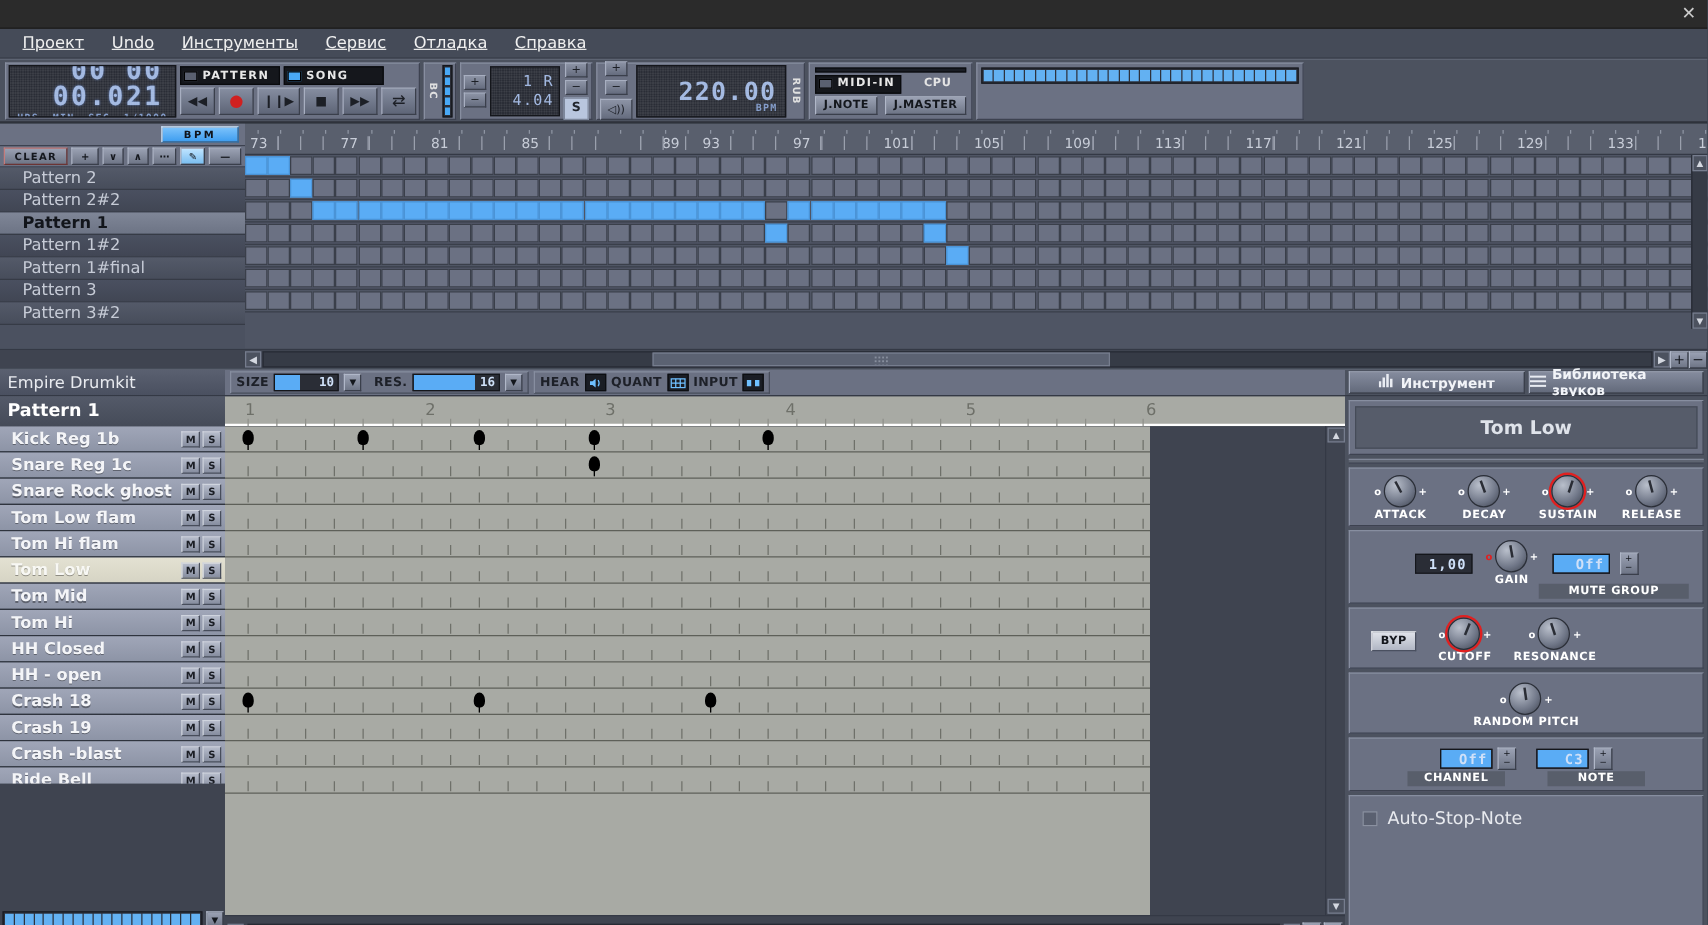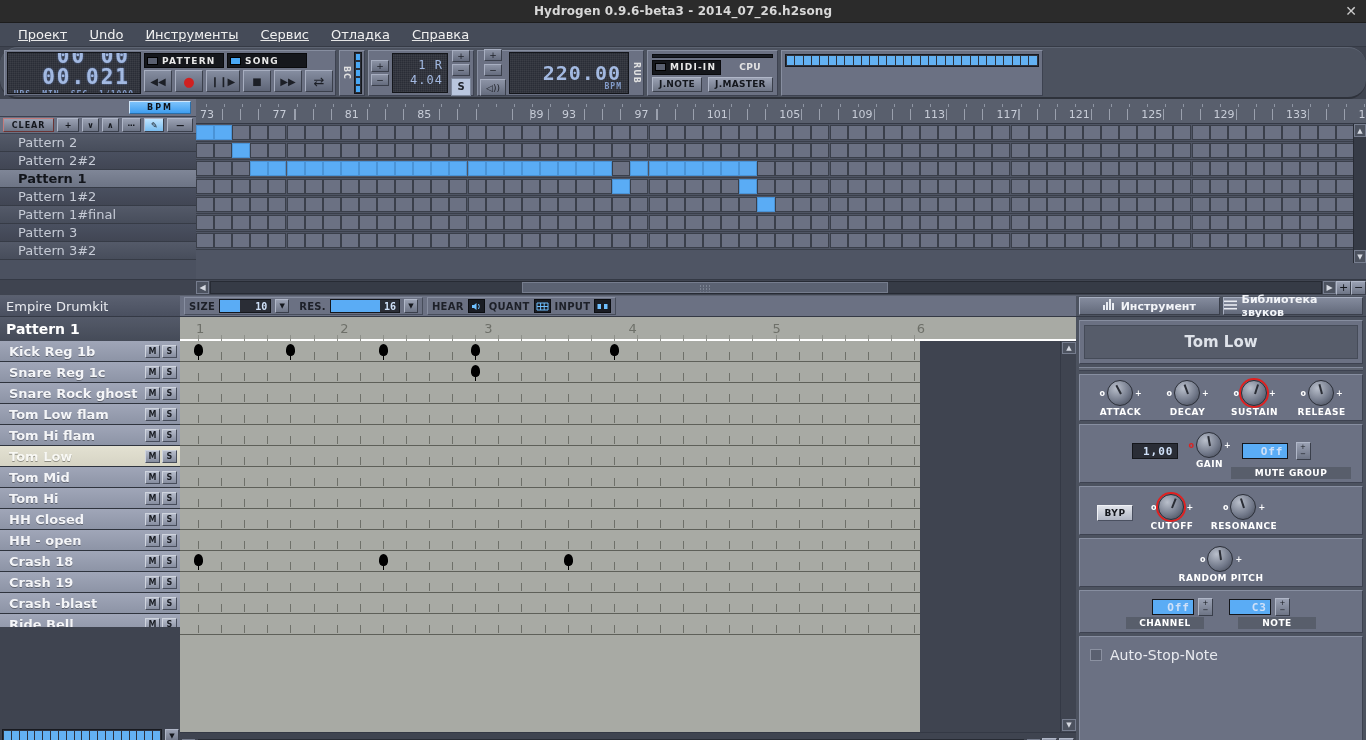--- a/index.html
+++ b/index.html
@@ -35,21 +35,20 @@
   #menubar .mi {
     padding:3px 10px; font-size:13px; color:#f0f0f0; cursor:pointer; white-space:nowrap;
   }
 
   
   #toppanel {
     height:52px; background:#4c525f;
     border-top:1px solid #5d6472; border-bottom:2px solid #2e323b;
     display:flex; align-items:center; padding:2px 4px; gap:3px;
     position:relative;
-    border-radius:18px;
   }
   .grp {
     background:#6b7183; border:1px solid #878ea0;
     border-right-color:#3d4250; border-bottom-color:#3d4250;
     height:46px; display:flex; align-items:center; padding:2px; gap:3px;
   }
   .lcd {
     background:#2a2d36; border:1px solid #14161b;
     color:#b7c8e8; font-family:"DejaVu Sans Mono","Liberation Mono",monospace;
     position:relative; overflow:hidden;
@@ -286,21 +285,20 @@
      border:1px solid #f0f2f6;border-right-color:#4a5060;border-bottom-color:#4a5060;
      font-size:9px;font-weight:bold;color:#14171d;text-align:center;line-height:14px;cursor:pointer;letter-spacing:.5px;}
   .underlab { background:#585e6b; font-size:9px; font-weight:bold; color:#ffffff; letter-spacing:.5px;
      text-align:center; padding:1px 0; }
   .chk { width:12px;height:12px;background:#5a6070;border:1px solid #8b91a1;}
 </style>
 </head>
 <body>
 
 <div id="titlebar">
-  <div class="ttl">Hydrogen 0.9.6-beta3 - 2014_07_26.h2song</div>
   <div class="closebtn">✕</div>
 </div>
 
 <div id="menubar">
   <div class="mi"><span>Проект</span></div>
   <div class="mi"><span>Undo</span></div>
   <div class="mi"><span>Инструменты</span></div>
   <div class="mi"><span>Сервис</span></div>
   <div class="mi"><span>Отладка</span></div>
   <div class="mi"><span>Справка</span></div>

